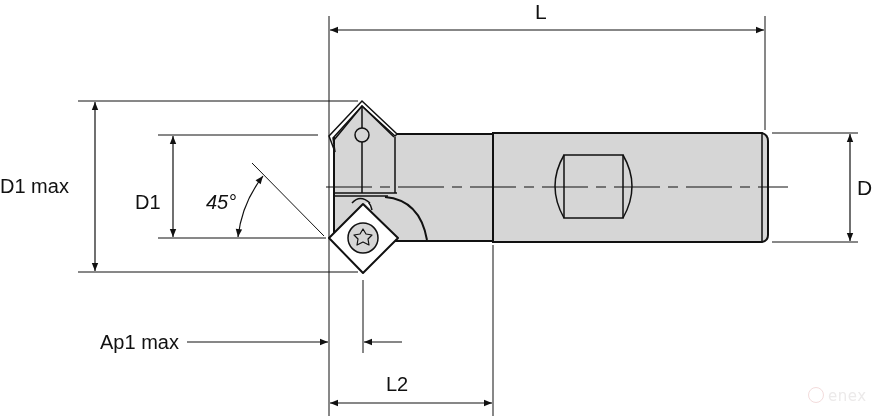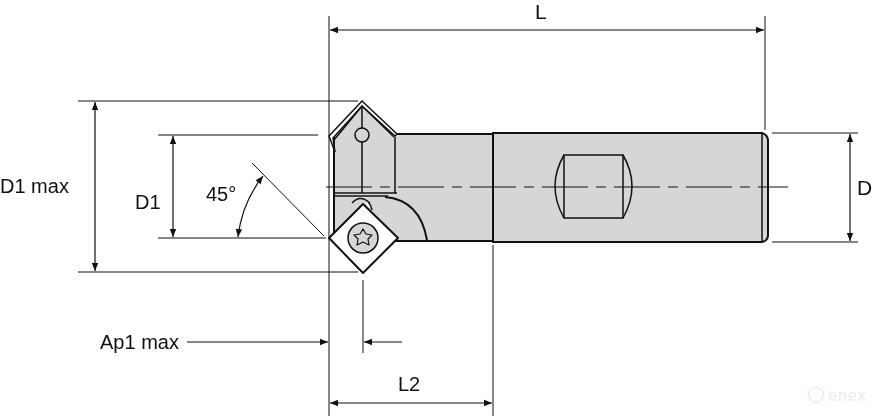--- a/index.html
+++ b/index.html
@@ -77,22 +77,22 @@
     <line x1="95" y1="102" x2="95" y2="271" marker-start="url(#arr)" marker-end="url(#arr)"></line>
     <line x1="173" y1="136" x2="173" y2="237" marker-start="url(#arr)" marker-end="url(#arr)"></line>
     <line x1="850" y1="134" x2="850" y2="241" marker-start="url(#arr)" marker-end="url(#arr)"></line>
     <line x1="187" y1="342" x2="328" y2="342" marker-end="url(#arr)"></line>
     <line x1="402" y1="342" x2="364" y2="342" marker-end="url(#arr)"></line>
     <path d="M238,237 Q242,203 263,176" marker-start="url(#arr)" marker-end="url(#arr)"></path>
   </g>
 </svg>
 
 <div class="lbl" style="left:535px; top:1px; font-size:21px;">L</div>
-<div class="lbl" style="left:398px; top:374px;">L2</div>
+<div class="lbl" style="left:386px; top:374px;">L2</div>
 <div class="lbl" style="left:0px; top:176px;">D1 max</div>
 <div class="lbl" style="left:135px; top:176px;margin-top:16px;">D1</div>
-<div class="lbl" style="left:206px; top:184px;">45°</div>
+<div class="lbl" style="left:206px; top:192px;font-style:italic;">45°</div>
 <div class="lbl" style="left:857px; top:177px; font-size:21px;">D</div>
 <div class="lbl" style="left:100px; top:332px;">Ap1 max</div>
 
 <div class="wm">
   <span style="display:inline-block;width:14px;height:14px;border:1.5px solid #f3dcdc;border-radius:50%;vertical-align:-2px;margin-right:4px;"></span><span>enex</span>
 </div>
 
 </body></html>

